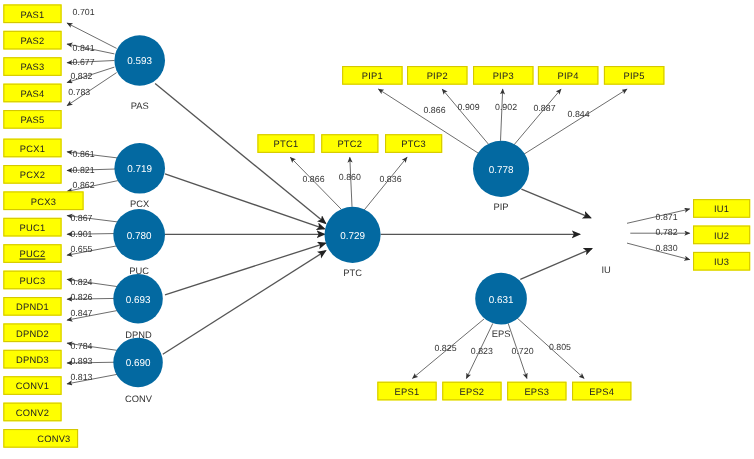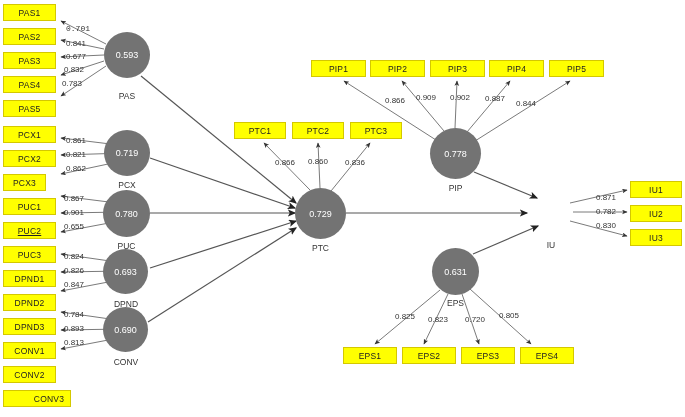--- a/index.html
+++ b/index.html
@@ -7,21 +7,21 @@
   #canvas{position:relative;width:685px;height:417px;background:#fff;}
   svg#wires{position:absolute;left:0;top:0;width:685px;height:417px;}
   .ind{
     position:absolute;background:#ffff00;border:1px solid #d4c800;
     height:17px;line-height:17px;text-align:center;
     font-size:8.5px;color:#222;letter-spacing:.2px;
     box-sizing:border-box;
   }
   .lv{
     position:absolute;border-radius:50%;
-    background:#737373;
+    background:#0369a1;
     display:flex;align-items:center;justify-content:center;
     color:#ffffff;font-size:9px;box-sizing:border-box;
   }
   .lvlabel{
     position:absolute;font-size:8.5px;color:#333;text-align:center;
     white-space:nowrap;
   }
   .wt{
     position:absolute;font-size:8px;color:#333;white-space:nowrap;
   }
@@ -102,21 +102,21 @@
   </svg>
 
   <div class="ind" style="left:3px;top:4px;width:53px;">PAS1</div>
   <div class="ind" style="left:3px;top:28px;width:53px;">PAS2</div>
   <div class="ind" style="left:3px;top:52px;width:53px;">PAS3</div>
   <div class="ind" style="left:3px;top:76px;width:53px;">PAS4</div>
   <div class="ind" style="left:3px;top:100px;width:53px;">PAS5</div>
 
   <div class="ind" style="left:3px;top:126px;width:53px;">PCX1</div>
   <div class="ind" style="left:3px;top:150px;width:53px;">PCX2</div>
-  <div class="ind" style="left:3px;top:174px;width:43px;">PCX3</div>
+  <div class="ind" style="left:3px;top:174px;width:73px;">PCX3</div>
 
   <div class="ind" style="left:3px;top:198px;width:53px;">PUC1</div>
   <div class="ind" style="left:3px;top:222px;width:53px;text-decoration:underline;">PUC2</div>
   <div class="ind" style="left:3px;top:246px;width:53px;">PUC3</div>
 
   <div class="ind" style="left:3px;top:270px;width:53px;">DPND1</div>
   <div class="ind" style="left:3px;top:294px;width:53px;">DPND2</div>
   <div class="ind" style="left:3px;top:318px;width:53px;">DPND3</div>
 
   <div class="ind" style="left:3px;top:342px;width:53px;">CONV1</div>
@@ -161,21 +161,21 @@
   <div class="lvlabel" style="left:295px;top:243px;width:51px;">PTC</div>
 
   <div class="lv" style="left:430px;top:128px;width:51px;height:51px;">0.778</div>
   <div class="lvlabel" style="left:430px;top:183px;width:51px;">PIP</div>
 
   <div class="lvlabel" style="left:528px;top:240px;width:46px;">IU</div>
 
   <div class="lv" style="left:432px;top:248px;width:47px;height:47px;">0.631</div>
   <div class="lvlabel" style="left:432px;top:298px;width:47px;">EPS</div>
 
-  <div class="wt" style="left:66px;top:24px;font-family:Liberation Mono, monospace;">0.701</div>
+  <div class="wt" style="left:66px;top:7px;">0.701</div>
   <div class="wt" style="left:66px;top:39px;">0.841</div>
   <div class="wt" style="left:66px;top:52px;">0.677</div>
   <div class="wt" style="left:64px;top:65px;">0.832</div>
   <div class="wt" style="left:62px;top:79px;">0.783</div>
 
   <div class="wt" style="left:66px;top:136px;">0.861</div>
   <div class="wt" style="left:66px;top:150px;">0.821</div>
   <div class="wt" style="left:66px;top:164px;">0.862</div>
 
   <div class="wt" style="left:64px;top:194px;">0.867</div>

